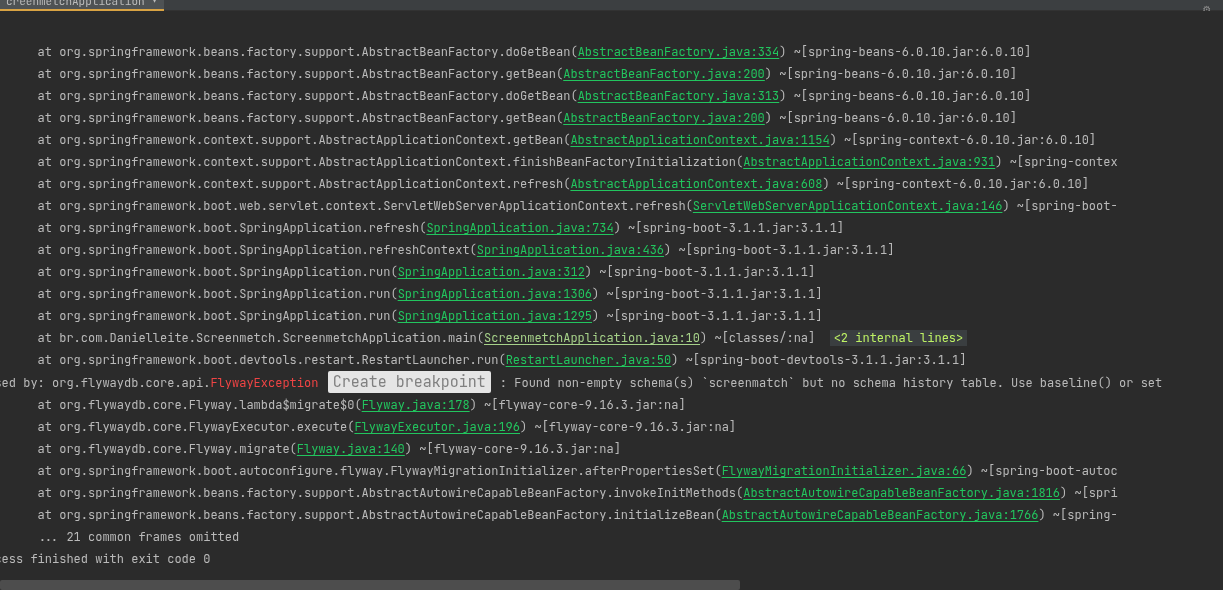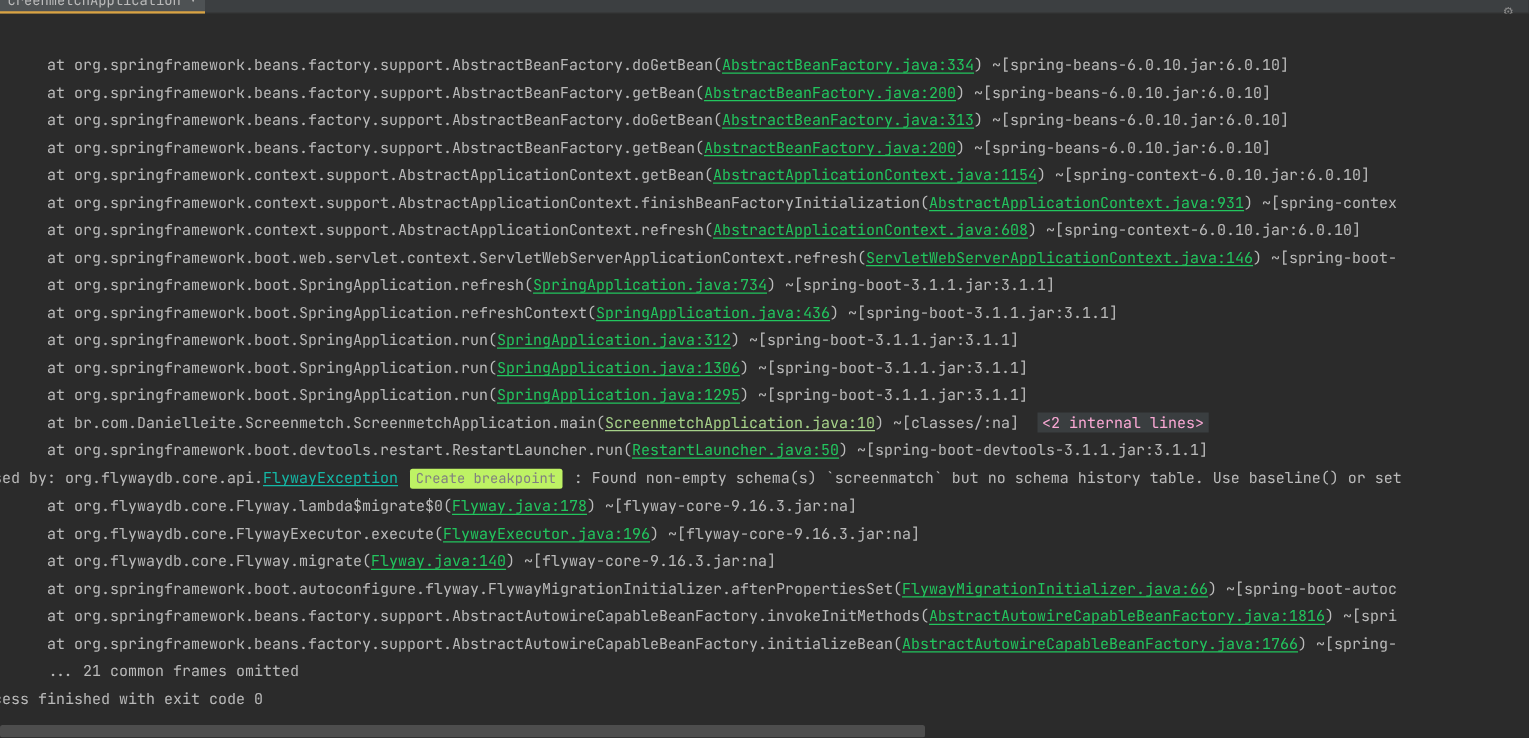--- a/index.html
+++ b/index.html
@@ -57,37 +57,36 @@
     cursor:pointer;
   }
   .green {
     color:#a6d189;       
     text-decoration:underline;
     text-underline-offset:2px;
     cursor:pointer;
     text-align:center;
   }
   .except {
-    color:#14b8a6;
-    text-decoration:underline;
+    color:#ef4444;
     text-underline-offset:2px;
     cursor:pointer;
   }
   .chip {
-    background:#bef264;
+    background:#e5e5e5;
     color:#808080;
     padding:1px 5px;
     border-radius:2px;
-    font-size:11px;
+    font-size:15px;
     cursor:pointer;
     margin:0 2px;
   }
   .intlines {
     background:#3a3e40;
-    color:#f9a8d4;
+    color:#bef264;
     padding:0 4px;
   }
   .scrollbar {
     position:absolute;
     bottom:0; left:0; right:0;
     height:10px;
     background:#2b2b2b;
   }
   .thumb {
     position:absolute;

